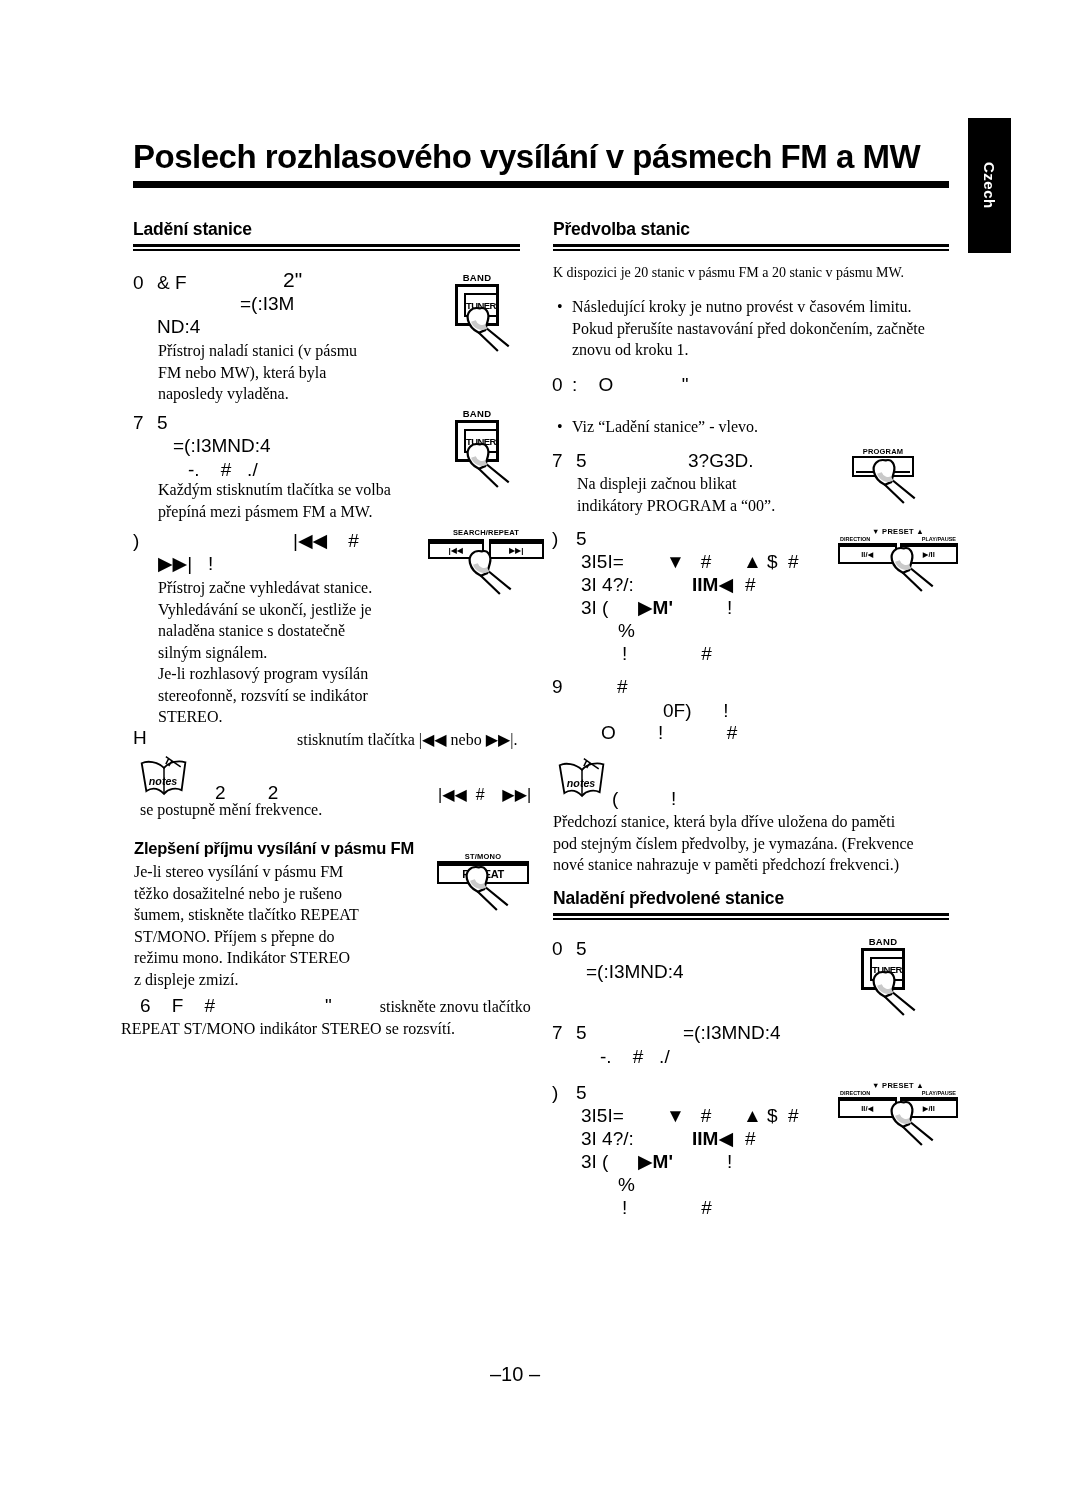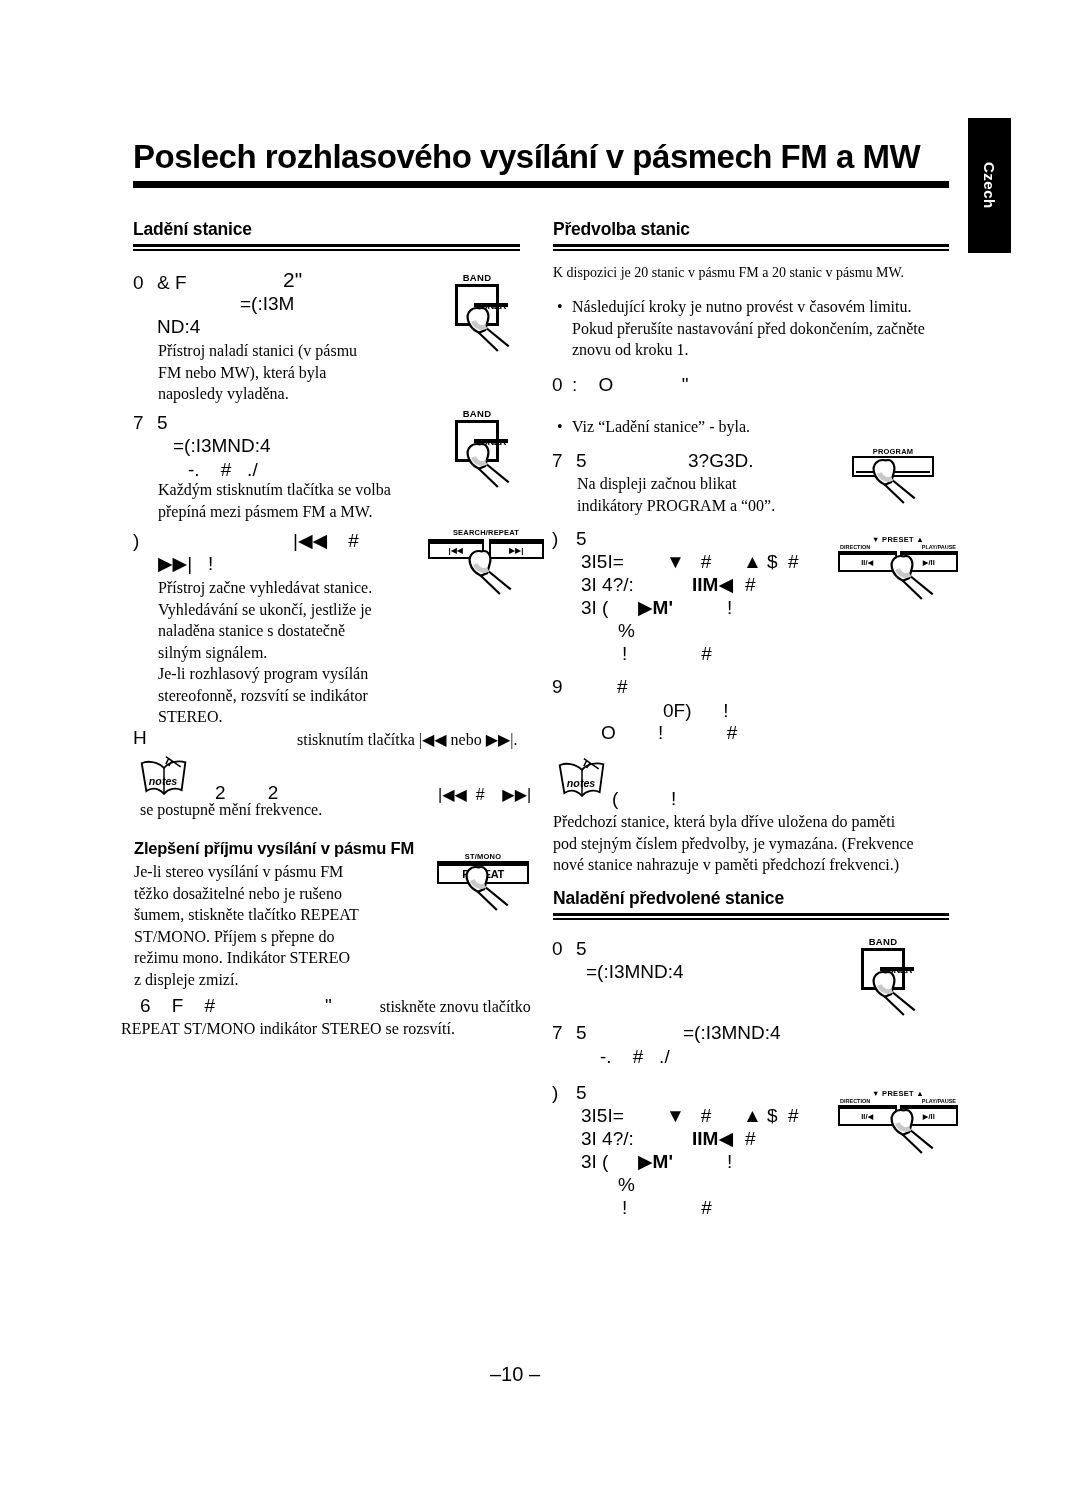--- a/index.html
+++ b/index.html
@@ -22,44 +22,44 @@
          display:flex;align-items:center;justify-content:center;}
   .cztab span{writing-mode:vertical-rl;color:#fff;font-weight:bold;font-size:15px;letter-spacing:0.5px;}
   .pgnum{position:absolute;left:490px;top:1363px;width:140px;text-align:left;font-size:20px;}
   
   .comp{position:absolute;text-align:center;}
   .finger{position:absolute;width:58px;height:52px;}
   
   .band{width:54px;}
   .blabel{font-weight:bold;font-size:9.5px;letter-spacing:0.3px;}
   .bsq{width:44px;height:42px;margin:1px auto 0;border:3px solid #000;box-sizing:border-box;
-       padding:16px;background:#fff;display:flex;}
+       padding:6px;background:#fff;display:flex;}
   .binner{flex:1;border:2px solid #000;display:flex;align-items:center;justify-content:center;
           font-weight:bold;font-size:9.5px;letter-spacing:-0.6px;}
   .band .finger{left:8px;top:33px;}
   
   .search{width:116px;}
   .slabel{font-weight:bold;font-size:7.5px;letter-spacing:0.2px;}
   .keys{display:flex;gap:5px;margin-top:2px;}
   .key{flex:1;height:20px;border:2px solid #000;border-top:5px solid #000;background:#fff;
        display:flex;align-items:center;justify-content:center;font-weight:bold;font-size:8px;box-sizing:border-box;}
   .search .finger{left:32px;top:20px;}
   
   .repeat{width:92px;text-align:center;}
   .rkey{height:23px;border:2px solid #000;border-top:5px solid #000;background:#fff;
         display:flex;align-items:center;justify-content:center;font-weight:bold;font-size:11px;
         letter-spacing:-0.4px;box-sizing:border-box;}
   .repeat .finger{left:20px;top:12px;}
   
-  .program{width:82px;}
+  .program{width:62px;}
   .pkey{height:21px;border:2px solid #000;position:relative;background:#fff;box-sizing:border-box;}
   .pkey::after{content:"";position:absolute;left:2px;right:2px;bottom:2px;border-top:2px solid #000;}
   .program .finger{left:12px;top:10px;}
   
-  .preset{width:120px;margin-top:8px;}
+  .preset{width:120px;}
   .ptop{font-weight:bold;font-size:7.5px;letter-spacing:0.3px;}
   .psub{display:flex;justify-content:space-between;font-weight:bold;font-size:5.5px;padding:0 2px;}
   .pkeys{display:flex;gap:3px;margin-top:1px;}
   .pkey2{flex:1;height:21px;border:2px solid #000;border-top:4px solid #000;background:#fff;
          display:flex;align-items:center;justify-content:center;font-weight:bold;font-size:7.5px;box-sizing:border-box;}
   .preset .finger{left:44px;top:18px;}
   
   .notesicon{position:absolute;width:52px;height:48px;}
   .notesicon text{font-family:"Liberation Sans","DejaVu Sans",sans-serif;
                   font-style:italic;font-weight:bold;font-size:11.5px;text-anchor:middle;}
@@ -188,21 +188,21 @@
 
   <div class="sr" style="left:557px;top:296px">•</div>
   <div class="sr" style="left:572px;top:296px">Následující kroky je nutno provést v časovém limitu.
 Pokud přerušíte nastavování před dokončením, začněte
 znovu od kroku 1.</div>
 
   <div class="st" style="left:552px;top:374px">0</div>
   <div class="st" style="left:572px;top:374px">:    O             "</div>
 
   <div class="sr" style="left:557px;top:416px">•</div>
-  <div class="sr" style="left:572px;top:416px">Viz “Ladění stanice” - byla.</div>
+  <div class="sr" style="left:572px;top:416px">Viz “Ladění stanice” - vlevo.</div>
 
   <div class="st" style="left:552px;top:450px">7</div>
   <div class="st" style="left:576px;top:450px">5</div>
   <div class="st" style="left:688px;top:450px">3?G3D.</div>
   <div class="sr" style="left:577px;top:473px">Na displeji začnou blikat
 indikátory PROGRAM a “00”.</div>
 
   <div class="comp program" style="left:852px;top:447px">
     <div class="slabel">PROGRAM</div>
     <div class="pkey"></div>

